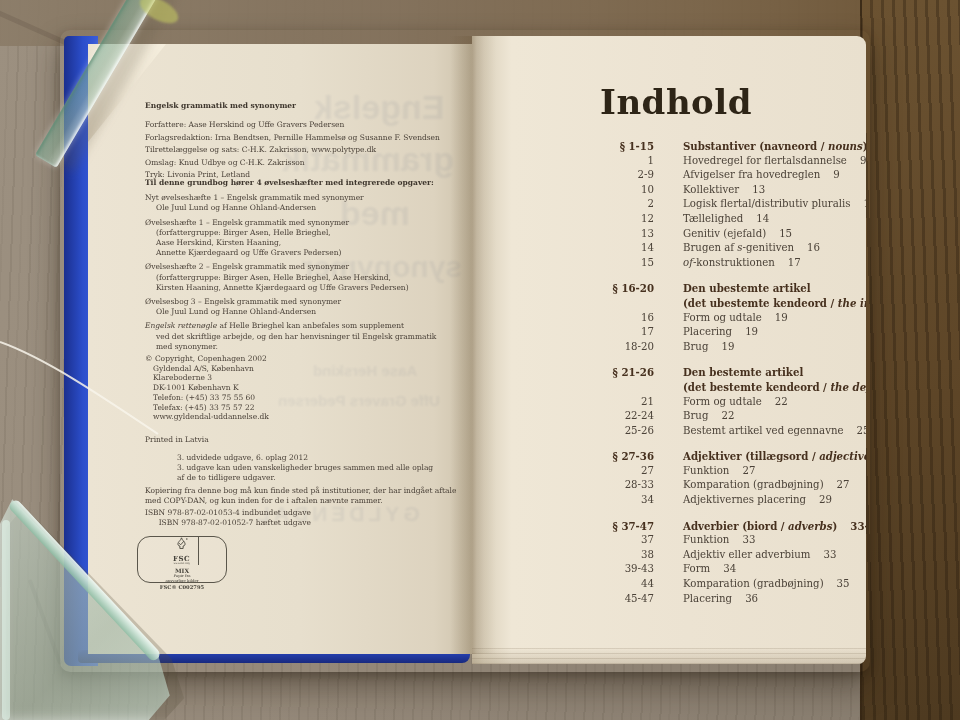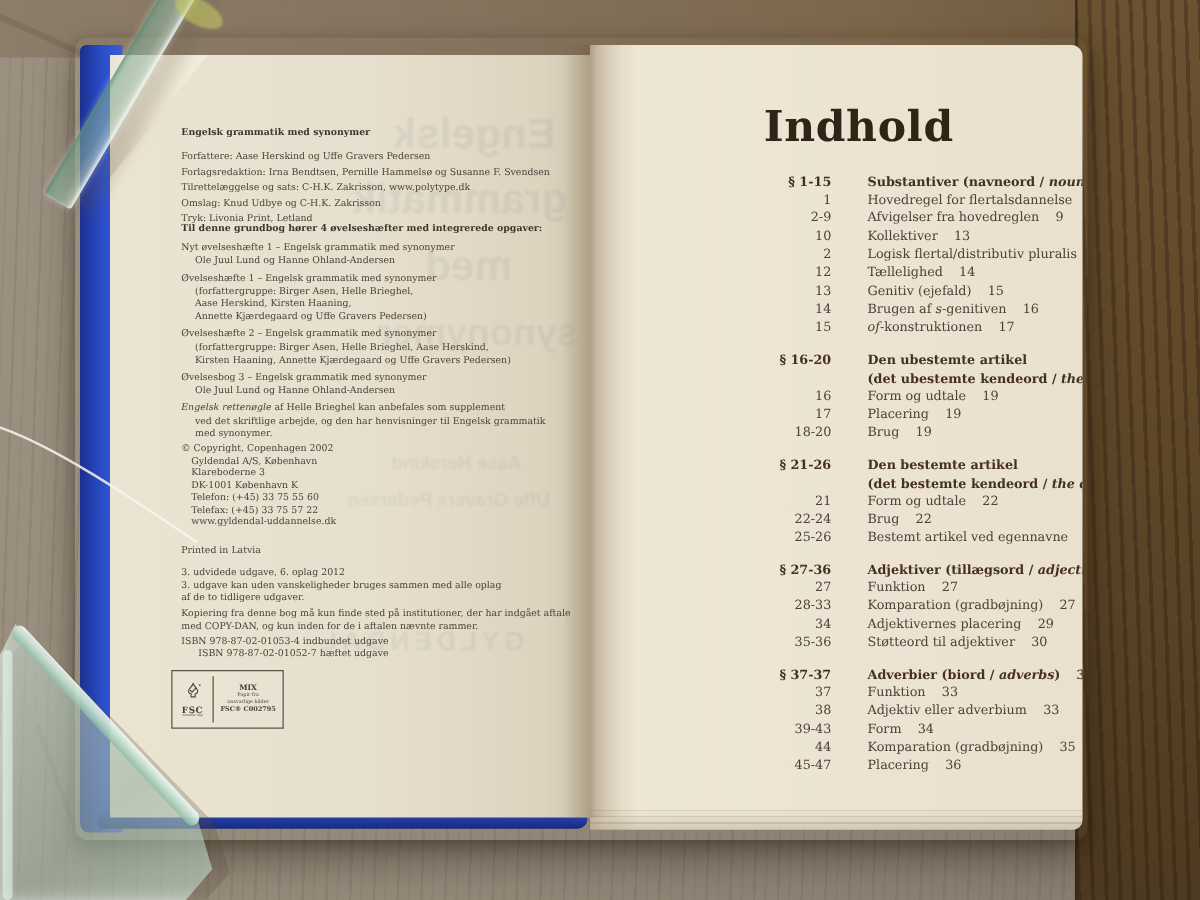--- a/index.html
+++ b/index.html
@@ -45,41 +45,41 @@
   .b{font-weight:bold;color:#3e362d;}
   .it{}
   .ind{padding-left:11px;}
   .ind2{padding-left:8px;}
   .credits{top:56px;}
   .exercises{top:134px;line-height:10.2px;}
   .exercises .hd{margin-bottom:5px;}
   .entry{margin-top:4px;}
   .copyright{top:310px;line-height:9.7px;}
   .printed{top:390px;}
-  .edition{top:409px;line-height:9.9px;}
+  .edition{top:409px;line-height:9.9px;margin-left:32px;}
   .copydan{top:442px;line-height:9.9px;}
   .isbn{top:464px;line-height:10.3px;text-align:right;}
 
   
   .ghost{position:absolute;transform:scaleX(-1);font-family:"Liberation Sans",sans-serif;font-weight:bold;
     color:rgba(55,70,105,.45);opacity:.16;filter:blur(1px);white-space:nowrap;}
 
   
-  .fsc-box{position:absolute;left:49px;top:492px;width:88px;height:45px;border:1px solid #5a564b;border-radius:0;
-    display:flex;align-items:center;color:#45423a;background:rgba(255,255,255,.06);}
+  .fsc-box{position:absolute;left:49px;top:492px;width:88px;height:45px;border:1px solid #5a564b;border-radius:13px;
+    display:flex;align-items:center;color:#45423a;background:rgba(255,255,255,.06);flex-direction:column;}
   .fsc-left{width:32px;text-align:center;border-right:1px solid #5a564b;height:37px;display:flex;flex-direction:column;align-items:center;justify-content:center;}
   .fsc-acronym{font-size:7px;font-weight:bold;letter-spacing:.5px;line-height:7px;}
   .fsc-cert{font-size:2.6px;line-height:3px;}
   .fsc-right{flex:1;text-align:center;padding:2px 2px;}
   .fsc-mix{font-size:6px;font-weight:bold;line-height:7px;}
   .fsc-desc{font-size:3.9px;line-height:4.6px;white-space:pre-line;}
   .fsc-code{font-size:5.2px;font-weight:bold;line-height:8px;}
 
   
-  .toc{position:absolute;left:128px;top:46px;width:262px;color:#4b4238;margin-left:11px;}
+  .toc{position:absolute;left:128px;top:46px;width:262px;color:#4b4238;}
   .toc-heading{font-size:34px;font-weight:bold;color:#2e2517;letter-spacing:.5px;margin:0 0 17px 0;}
   .tsec{margin-bottom:11px;}
   .trow{display:flex;line-height:14.6px;font-size:10.2px;}
   .tnum{width:54px;text-align:right;padding-right:29px;flex:none;}
   .tlabel{white-space:nowrap;}
   .tpage{margin-left:13px;}
   .thead{font-weight:bold;color:#46301e;}
   .trow em{}
 
   
@@ -313,29 +313,25 @@
             <span class="tlabel"><span>Funktion</span><span class="tpage">27</span></span>
           </div>
         <div class="trow">
             <span class="tnum">28-33</span>
             <span class="tlabel"><span>Komparation (gradbøjning)</span><span class="tpage">27</span></span>
           </div>
         <div class="trow">
             <span class="tnum">34</span>
             <span class="tlabel"><span>Adjektivernes placering</span><span class="tpage">29</span></span>
           </div>
-        <div class="trow">
-            <span class="tnum">35-36</span>
-            <span class="tlabel"><span>Støtteord til adjektiver</span><span class="tpage">30</span></span>
-          </div>
-      </div>
-
-      <div class="tsec">
-        <div class="trow thead">
-          <span class="tnum">§ 37-37</span>
+      </div>
+
+      <div class="tsec">
+        <div class="trow thead">
+          <span class="tnum">§ 37-47</span>
           <span class="tlabel"><span>Adverbier (biord / </span><em>adverbs</em><span>)</span><span class="tpage">33-39</span></span>
         </div>
         <div class="trow">
             <span class="tnum">37</span>
             <span class="tlabel"><span>Funktion</span><span class="tpage">33</span></span>
           </div>
         <div class="trow">
             <span class="tnum">38</span>
             <span class="tlabel"><span>Adjektiv eller adverbium</span><span class="tpage">33</span></span>
           </div>

